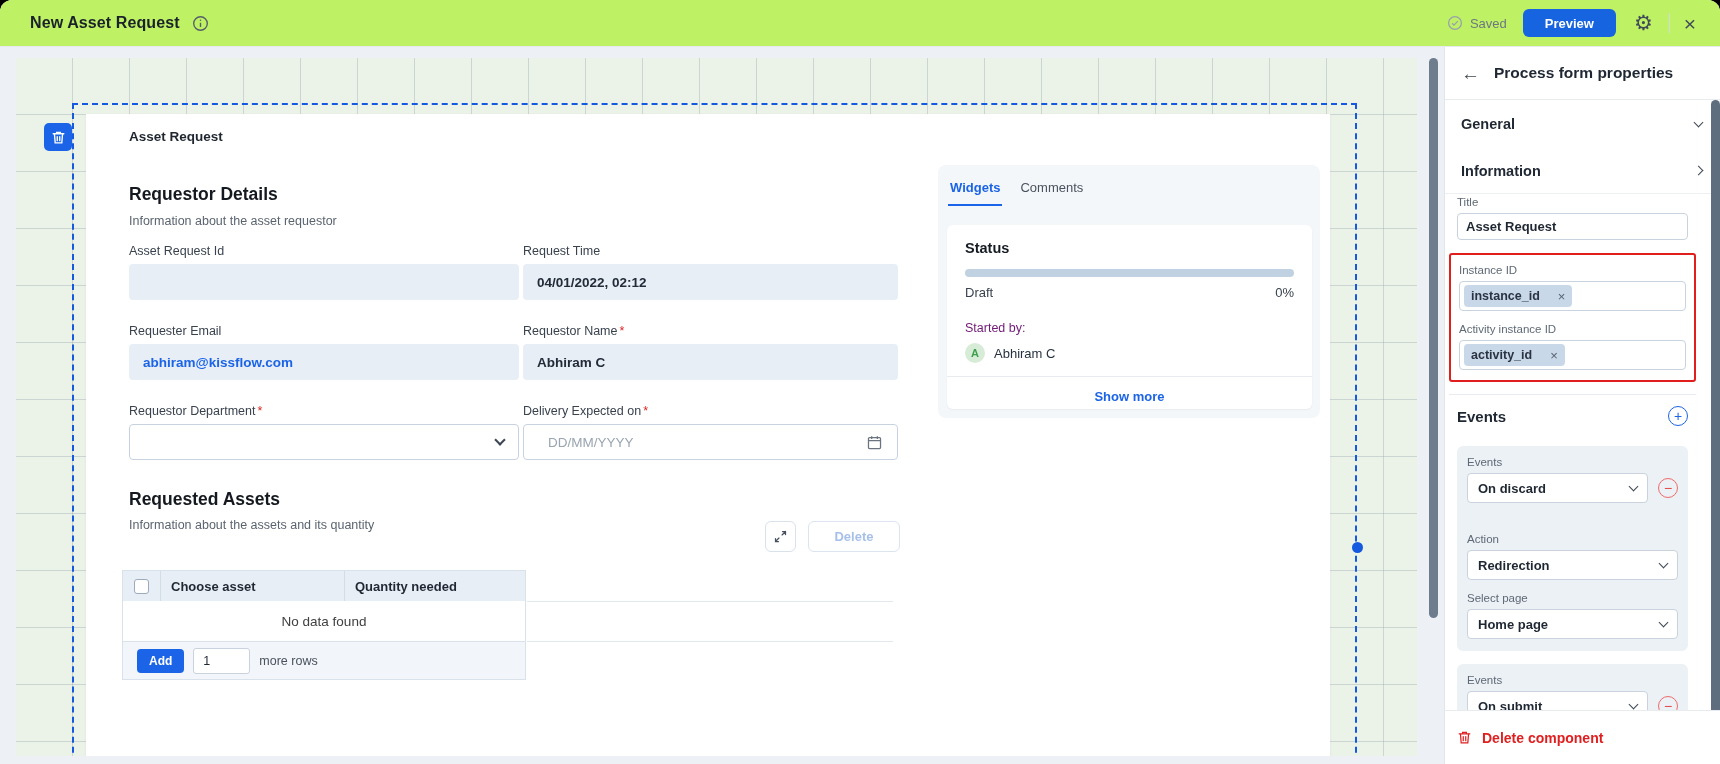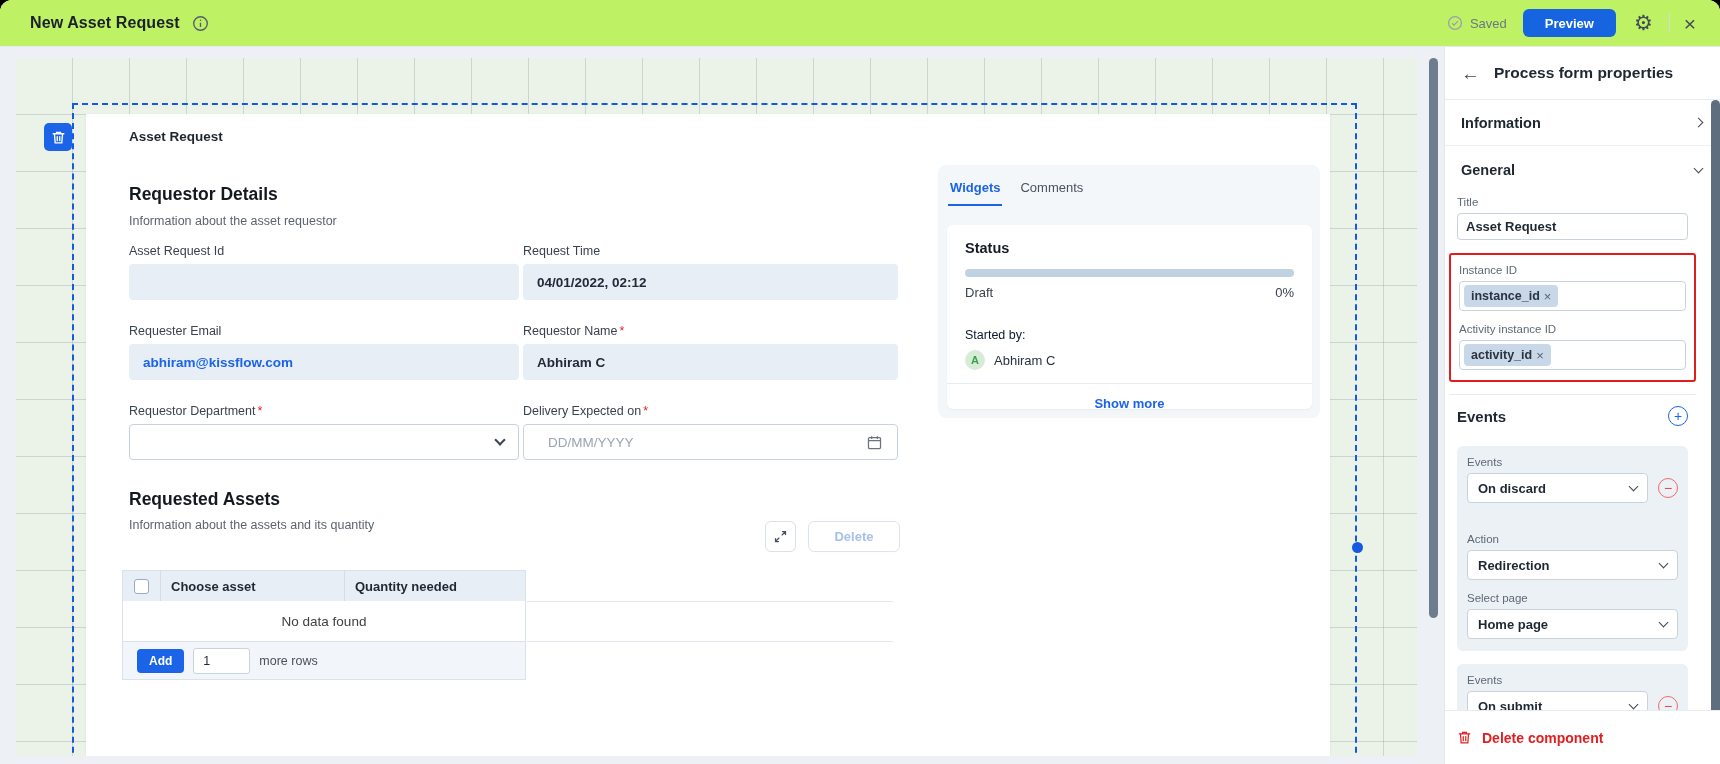--- a/index.html
+++ b/index.html
@@ -89,21 +89,21 @@
             border-radius:8px; }
   .wtabs{ display:flex; gap:16px; padding:15px 0 0 10px; }
   .wtab{ font-size:13px; padding:0 2px 9px 2px; cursor:pointer; color:#49525e; }
   .wtab.active{ color:#1b64e8; font-weight:bold; border-bottom:2.5px solid #1b64e8; }
   .status-card{ position:absolute; left:9px; top:60px; width:365px; height:184px; background:#fff;
                 border-radius:6px; box-shadow:0 1px 2px rgba(20,30,50,.05); padding:15px 18px 0 18px; }
   .st-h{ font-size:14.5px; font-weight:bold; color:#161b23; }
   .st-bar{ margin-top:13px; height:8px; border-radius:4px; background:#c0d2e2; overflow:hidden; }
   .st-bar-fill{ height:100%; background:#1b64e8; }
   .st-row{ display:flex; justify-content:space-between; margin-top:8px; font-size:13px; color:#39424e; }
-  .st-started{ margin-top:28px; font-size:12.5px; color:#0f172a; }
+  .st-started{ margin-top:21px; font-size:12.5px; color:#701a75; }
   .st-user{ display:flex; align-items:center; gap:9px; margin-top:8px; }
   .avatar{ width:20px; height:20px; border-radius:50%; background:#d7ecd7; color:#3e9e50; font-size:11px;
            font-weight:bold; display:flex; align-items:center; justify-content:center; }
   .st-user-name{ font-size:13px; color:#273241; }
   .show-more{ margin:13px -18px 0 -18px; border-top:1px solid #e8ecf1; text-align:center; padding:12px 0;
               color:#1b64e8; font-size:13px; font-weight:bold; cursor:pointer; }
   .canvas-scroll{ position:absolute; left:1429px; top:11px; width:9px; height:560px; border-radius:5px;
                   background:#6e7d8d; }
 
   
@@ -120,21 +120,21 @@
   .pchev{ width:7px; height:7px; border-right:1.8px solid #3f4752; border-bottom:1.8px solid #3f4752; }
   .pchev.down{ transform:rotate(45deg); margin-top:-3px; }
   .pchev.right{ transform:rotate(-45deg); }
   .pcontent{ padding:2px 32px 0 12px; }
   .p-label{ font-size:11.5px; color:#5f6975; margin-bottom:5px; }
   .p-input{ height:27px; border:1px solid #c9d3df; border-radius:4px; display:flex; align-items:center;
             padding:0 8px; font-size:13px; font-weight:bold; color:#1f2733; background:#fff; }
   .red-box{ border:2px solid #e11d1d; border-radius:3px; margin:13px -8px 0 -8px; padding:9px 8px 10px 8px; }
   .chip-field{ height:30px; border:1px solid #c9d3df; border-radius:4px; background:#fff; display:flex;
                align-items:center; padding:0 4px; }
-  .chip{ background:#c9d8e8; border-radius:4px; height:22px; display:flex; align-items:center; gap:4px;
+  .chip{ background:#c9d8e8; border-radius:4px; height:22px; display:flex; align-items:center; gap:18px;
          padding:0 7px; font-size:12.5px; font-weight:bold; color:#2a3342; }
   .chip-x{ font-size:13px; color:#55626f; font-weight:normal; cursor:pointer; line-height:1; }
   .p-divider{ border-top:1px solid #e8ebf0; margin:12px -8px 0 -8px; }
   .ev-head{ display:flex; align-items:center; justify-content:space-between; margin-top:11px; }
   .ev-title{ font-size:15px; font-weight:bold; color:#1f2733; }
   .circle-btn{ width:20px; height:20px; border-radius:50%; display:flex; align-items:center;
                justify-content:center; font-size:14px; line-height:1; cursor:pointer; background:transparent; }
   .plus{ border:1.6px solid #1b64e8; color:#1b64e8; }
   .minus{ border:1.6px solid #ef6a6a; color:#e54848; flex:none; }
   .ev-card{ background:#ecf1f6; border-radius:6px; padding:10px 10px 12px 10px; margin-top:20px; }
@@ -297,27 +297,27 @@
     </div>
     <div class="canvas-scroll"></div>
   </div>
 
   <aside class="props">
     <div class="p-head">
       <span class="p-back">←</span>
       <span class="p-title">Process form properties</span>
     </div>
 
+    <div class="p-row last">
+      <span class="p-row-label">General</span>
+      <span class="pchev down"></span>
+    </div>
     <div class="p-row">
       <span class="p-row-label">Information</span>
       <span class="pchev right"></span>
-    </div>
-    <div class="p-row last">
-      <span class="p-row-label">General</span>
-      <span class="pchev down"></span>
     </div>
 
     <div class="pcontent">
       <div class="p-label">Title</div>
       <div class="p-input">
           <span>Asset Request</span>
         </div>
 
       <div class="red-box">
         <div class="p-label">Instance ID</div>

